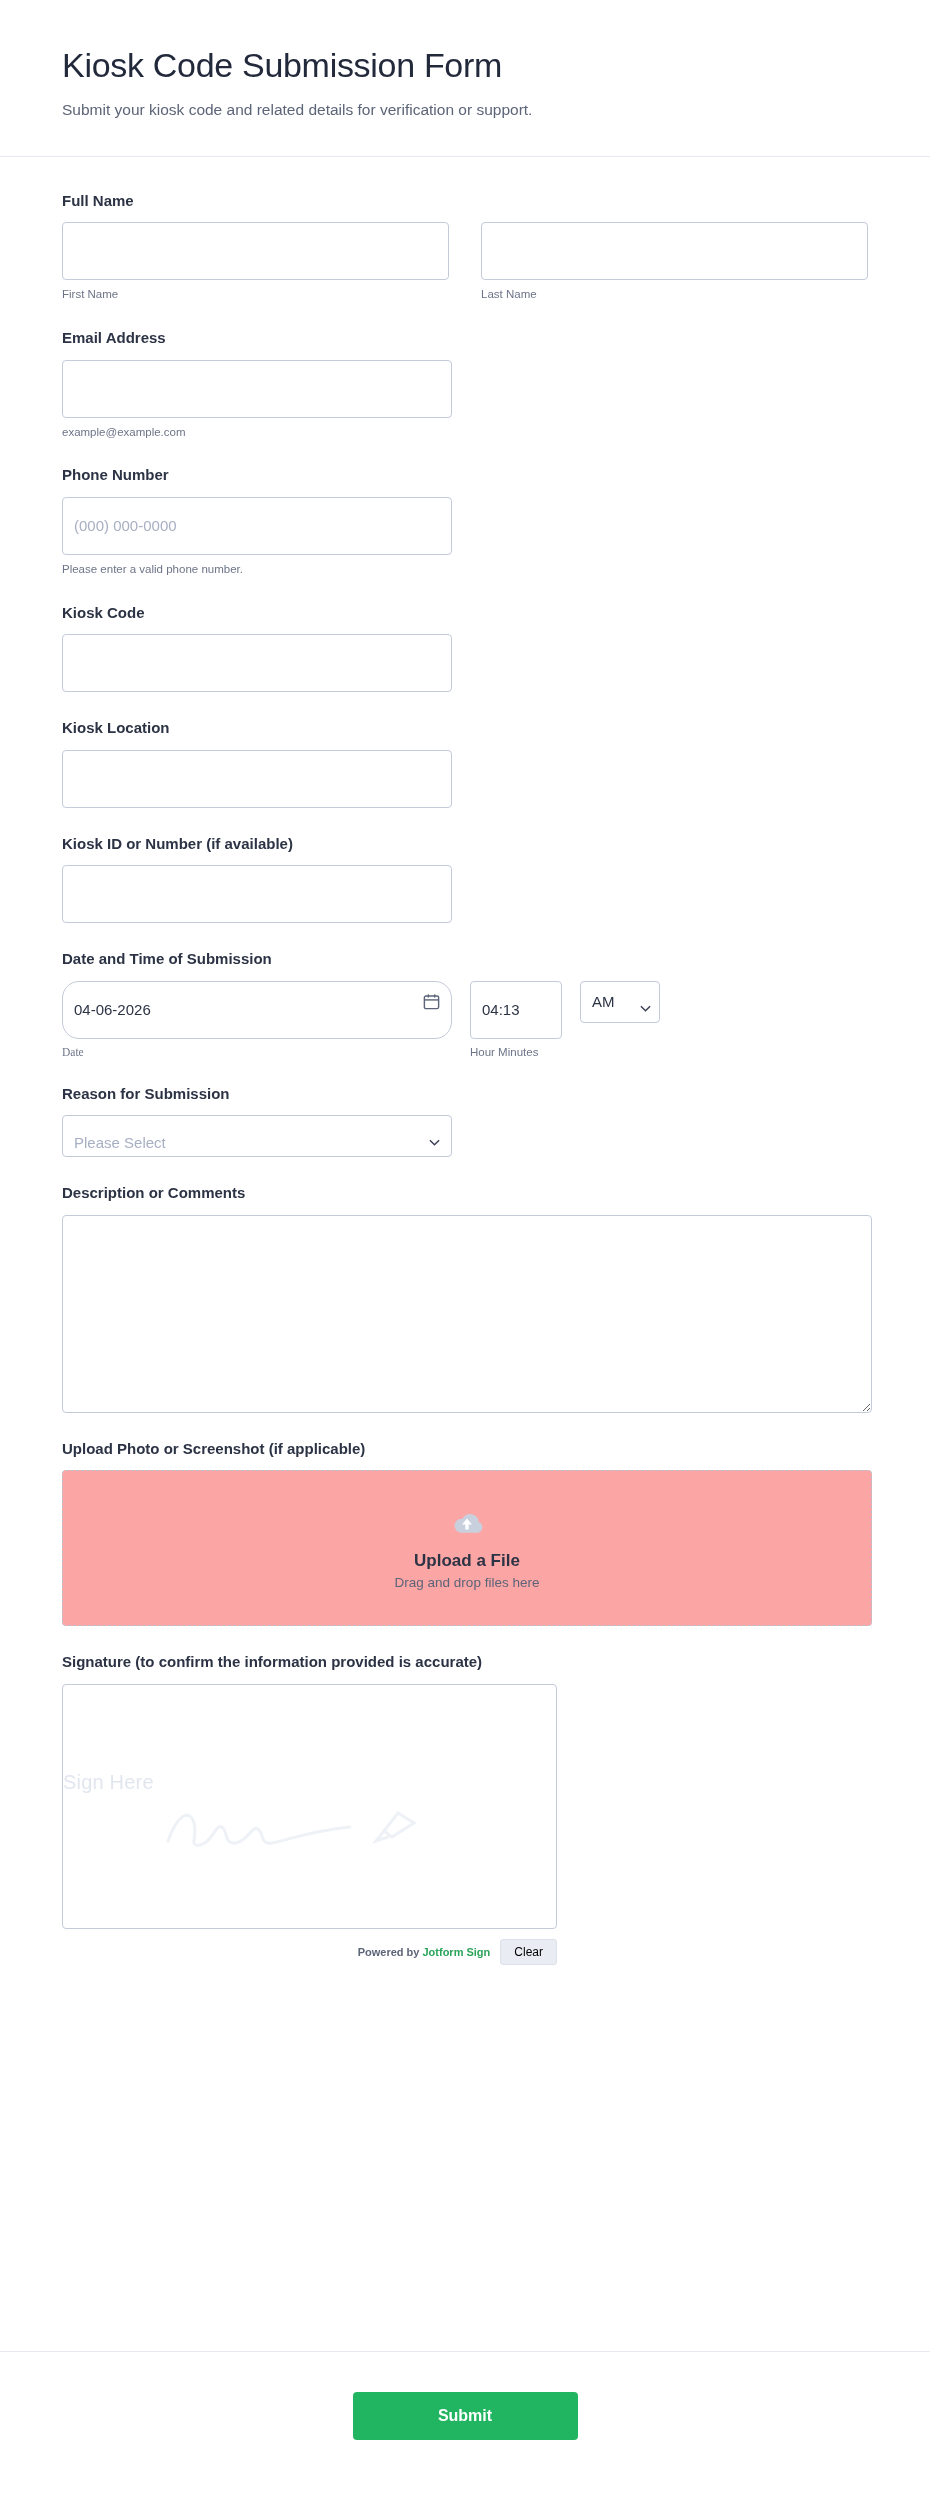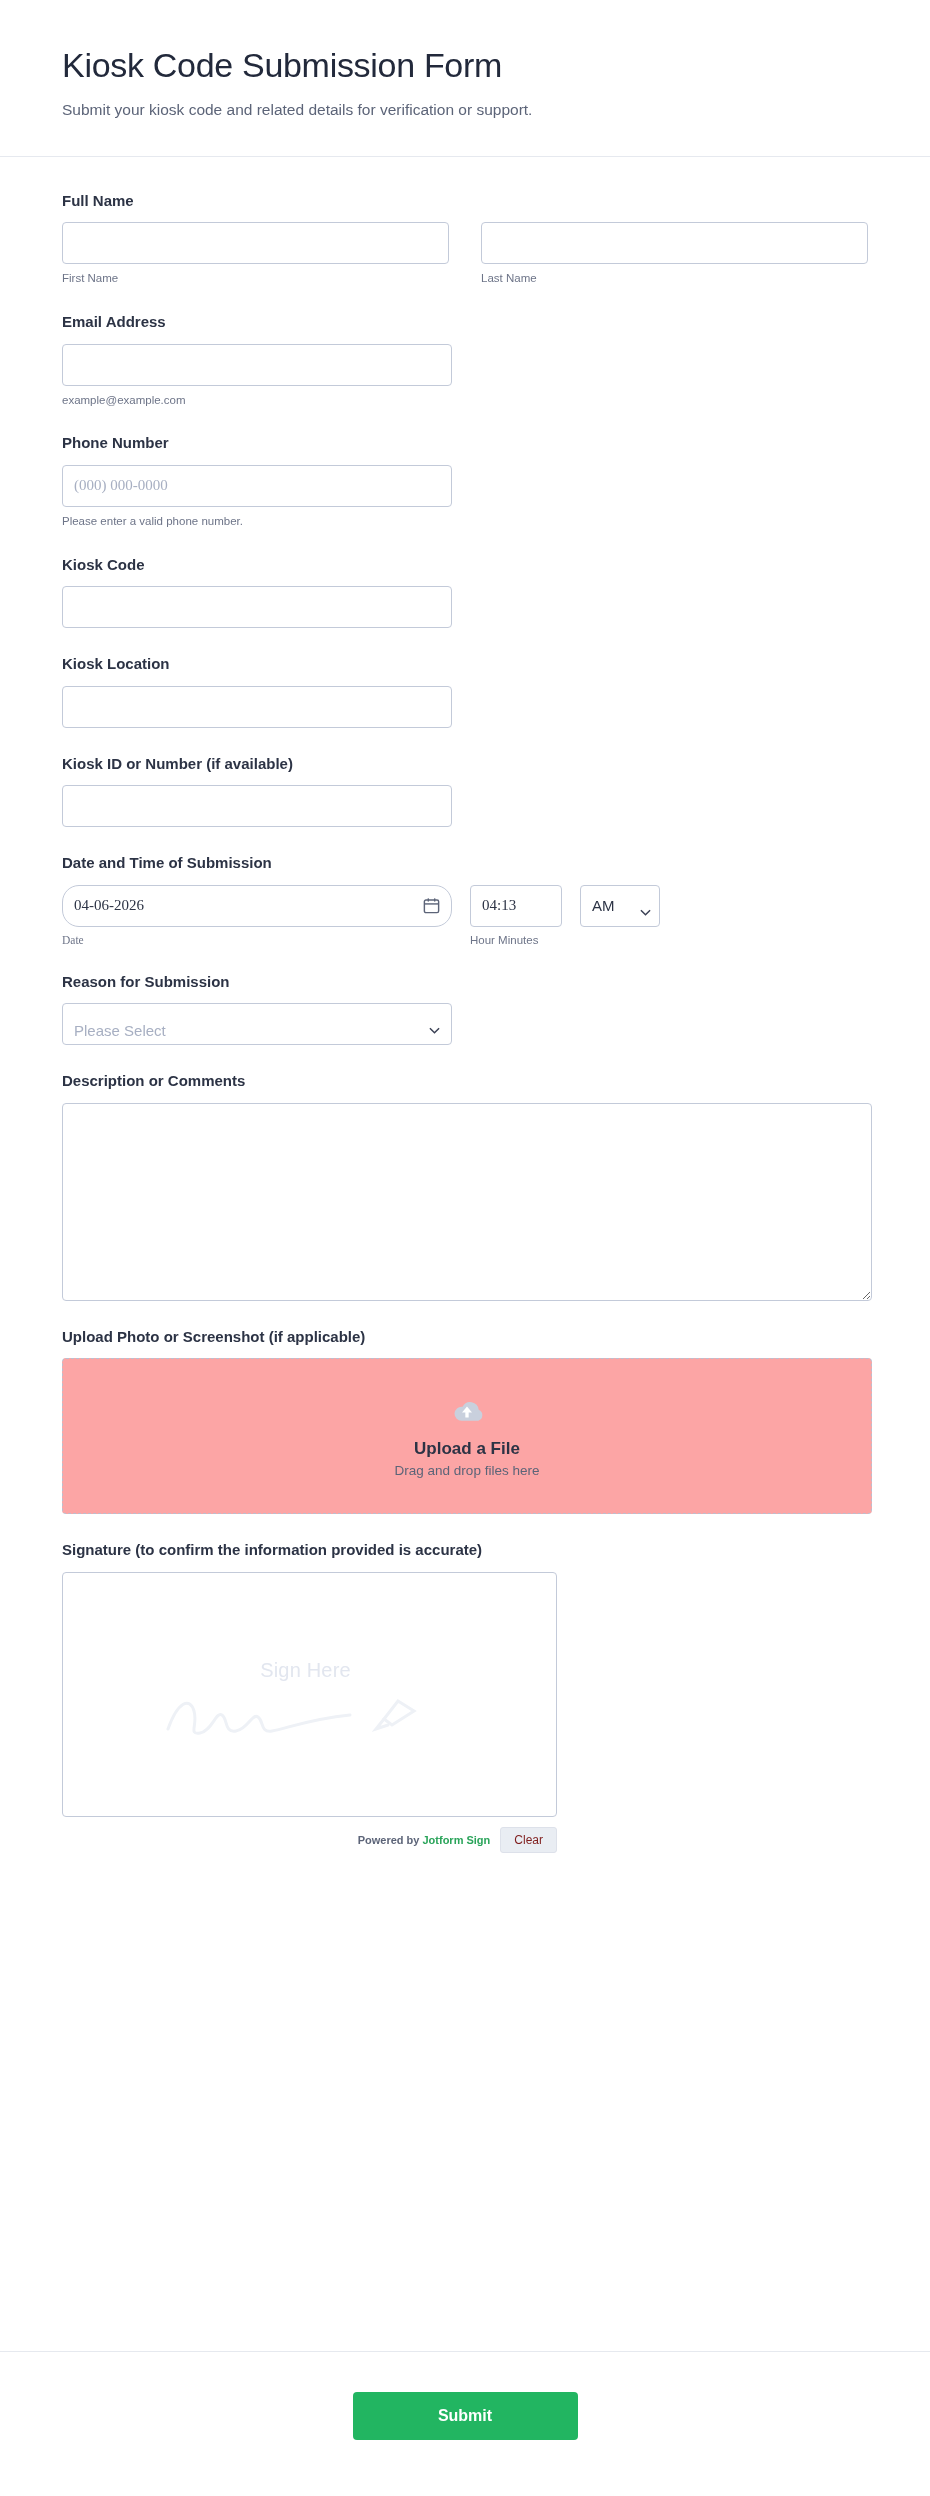--- a/index.html
+++ b/index.html
@@ -60,27 +60,27 @@
   .sub-label {
     font-size: 11.5px;
     color: #6d7488;
     margin-top: 7px;
     line-height: 1.3;
   }
 
   .inp {
     display: block;
     width: 100%;
-    height: 42px;
+    height: 58px;
     border: 1px solid #c3cad9;
     border-radius: 4px;
     background: #ffffff;
     padding: 12px 11px;
     font-size: 15px;
-    font-family: Liberation Serif, serif;
+    font-family: Liberation Sans, sans-serif;
     color: #2c3345;
     outline: none;
   }
   .inp::placeholder { color: #a7afc2; }
 
   .w-short { width: 390px; }
 
   
   .row-2 {
     display: flex;
@@ -202,21 +202,21 @@
     border: 1px solid #c3cad9;
     border-radius: 4px;
     background: #ffffff;
     position: relative;
     overflow: hidden;
   }
   .sig-placeholder {
     position: absolute;
     left: 0; right: 8px;
     top: 86px;
-    text-align: center;
+    text-align: left;
     font-size: 20px;
     color: #e2e6ef;
     letter-spacing: 0.2px;
   }
   .sig-scribble {
     position: absolute;
     left: 50%;
     transform: translateX(-50%);
     top: 110px;
     width: 300px; height: 64px;
@@ -230,21 +230,21 @@
     margin-top: 10px;
   }
   .powered {
     font-size: 11px;
     color: #5c6478;
     font-weight: bold;
   }
   .powered .brand { color: #2aa45a; }
   .clear-btn {
     font-size: 12px;
-    color: #7f1d1d;
+    color: #000000;
     background: #e9edf3;
     border: 1px solid #dde1ea;
     border-radius: 3px;
     padding: 5px 13px;
     cursor: pointer;
     font-family: "Liberation Sans", sans-serif;
   }
 
   
   .form-footer {

